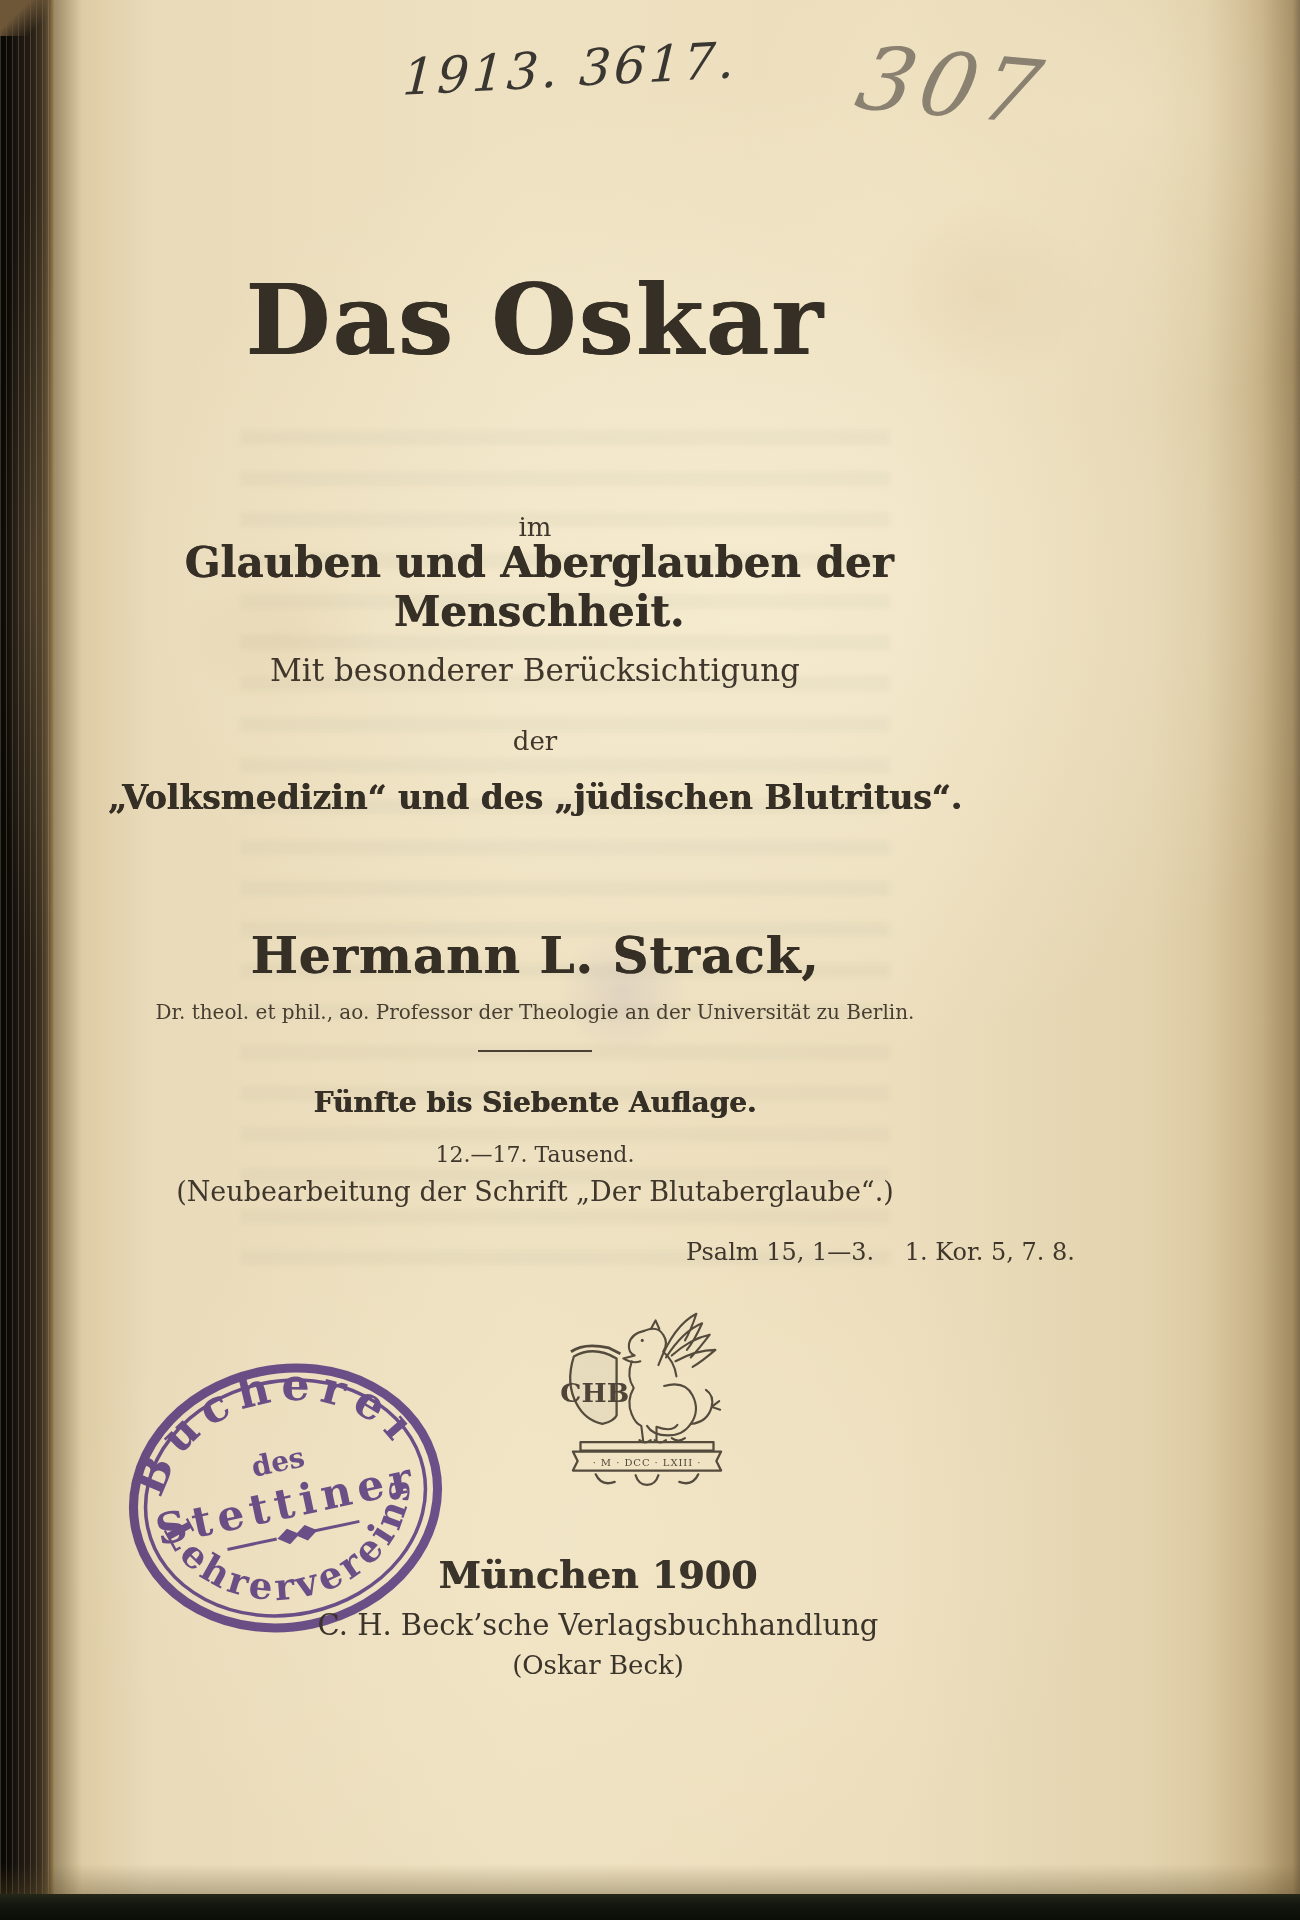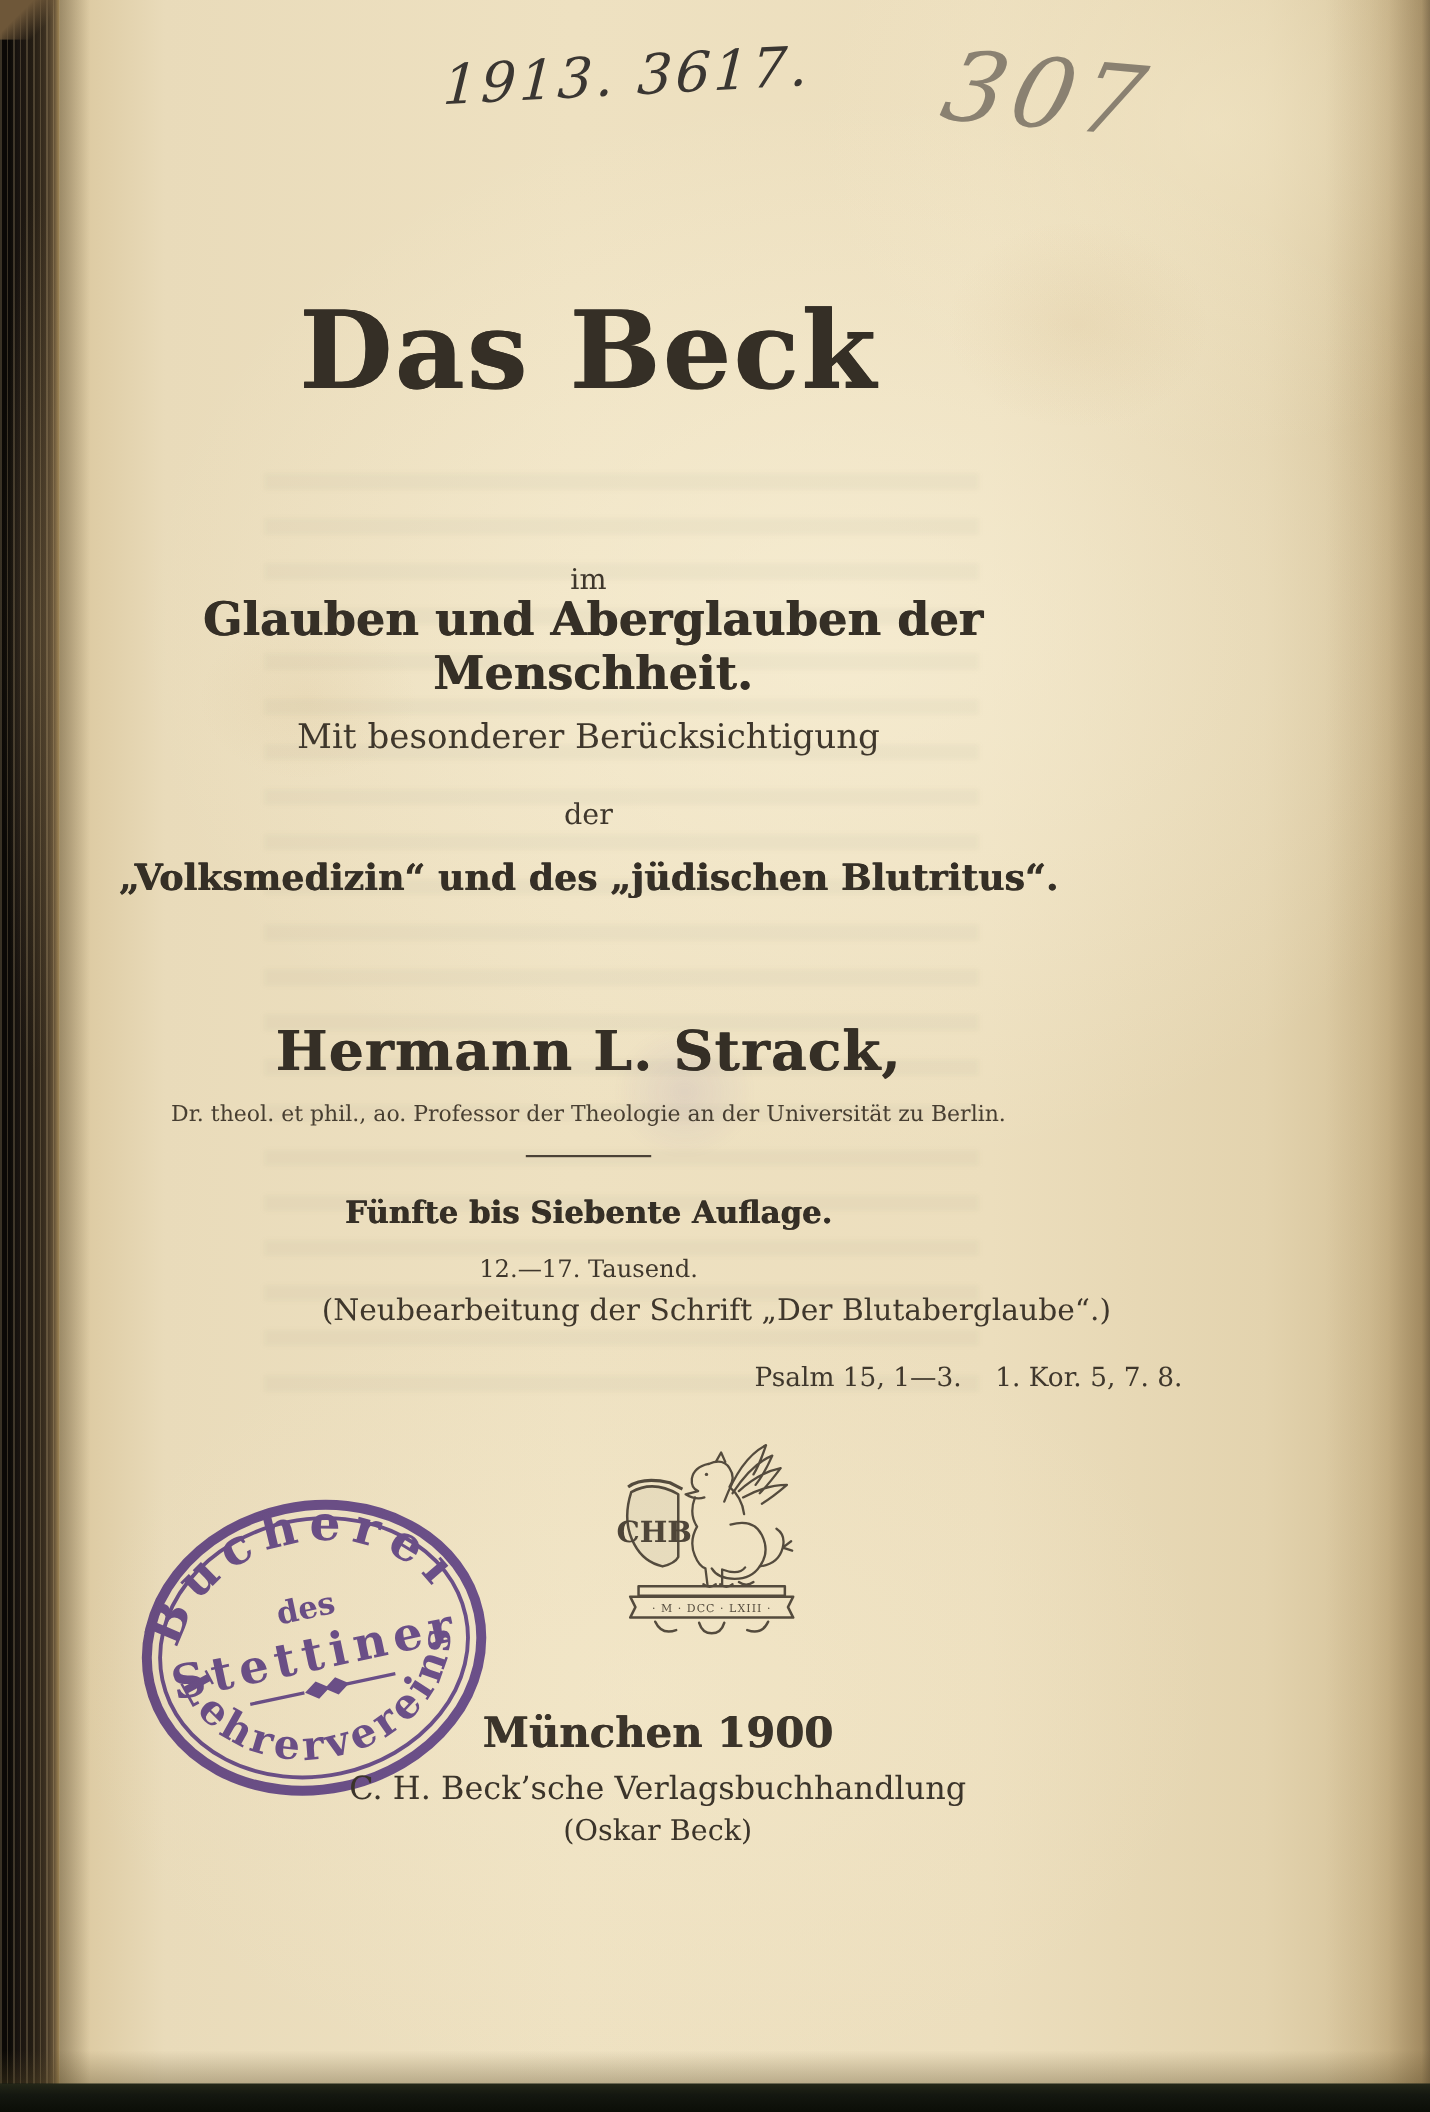--- a/index.html
+++ b/index.html
@@ -52,21 +52,21 @@
   .subtitle{top:534px;font-size:42px;font-weight:bold;margin:4px;}
   .note1{top:652px;font-size:31px;}
   .note2{top:726px;font-size:26px;}
   .note3{top:778px;font-size:33px;font-weight:bold;margin:0;}
   .von{top:888px;font-size:26px;}
   .author{top:926px;font-size:50px;font-weight:bold;letter-spacing:1px;margin:0;}
   .affil{top:1000px;font-size:20px;color:#473e31;}
   .rule{left:478px;top:1050px;width:114px;height:0;border-top:2px solid #4a4136;}
   .edition{top:1086px;font-size:28px;font-weight:bold;}
   .tausend{top:1142px;font-size:22px;}
-  .rework{top:1176px;font-size:27px;text-align:right;}
+  .rework{top:1176px;font-size:27px;}
   .psalm{left:60px;top:1238px;width:1015px;text-align:right;font-size:24px;white-space:pre;color:#3f372c;}
   .imprint{left:98px;width:1000px;text-align:center;color:#3b342a;}
   .city{top:1552px;font-size:38px;font-weight:bold;margin:0;}
   .pub{top:1608px;font-size:29px;}
   .pubsub{top:1650px;font-size:26px;}
   .device{left:552px;top:1300px;width:190px;height:190px;}
   .stamp{left:118px;top:1345px;width:335px;height:312px;mix-blend-mode:multiply;opacity:.95;}
 </style>
 </head>
 <body>
@@ -80,21 +80,21 @@
   <div class="stain-a"></div>
   <div class="stain-b"></div>
   <div class="bleed"></div>
   <div class="ghost-stamp"></div>
   <div class="paper-bottom-shadow"></div>
   <div class="bottom-edge"></div>
 
   <div class="hw-accession">1913. 3617.</div>
   <div class="pencil-num">307</div>
 
-  <h1 class="line title fraktur">Das Beck</h1>
+  <h1 class="line title fraktur">Das Oskar</h1>
   <div class="line im">im</div>
   <h2 class="line subtitle fraktur">Glauben und Aberglauben der Menschheit.</h2>
   <div class="line note1">Mit besonderer Berücksichtigung</div>
   <div class="line note2">der</div>
   <h3 class="line note3 fraktur">„Volksmedizin“ und des „jüdischen Blutritus“.</h3>
   <h2 class="line author fraktur">Hermann L. Strack,</h2>
   <div class="line affil">Dr. theol. et phil., ao. Professor der Theologie an der Universität zu Berlin.</div>
   <div class="rule"></div>
   <div class="line edition fraktur">Fünfte bis Siebente Auflage.</div>
   <div class="line tausend">12.—17. Tausend.</div>

